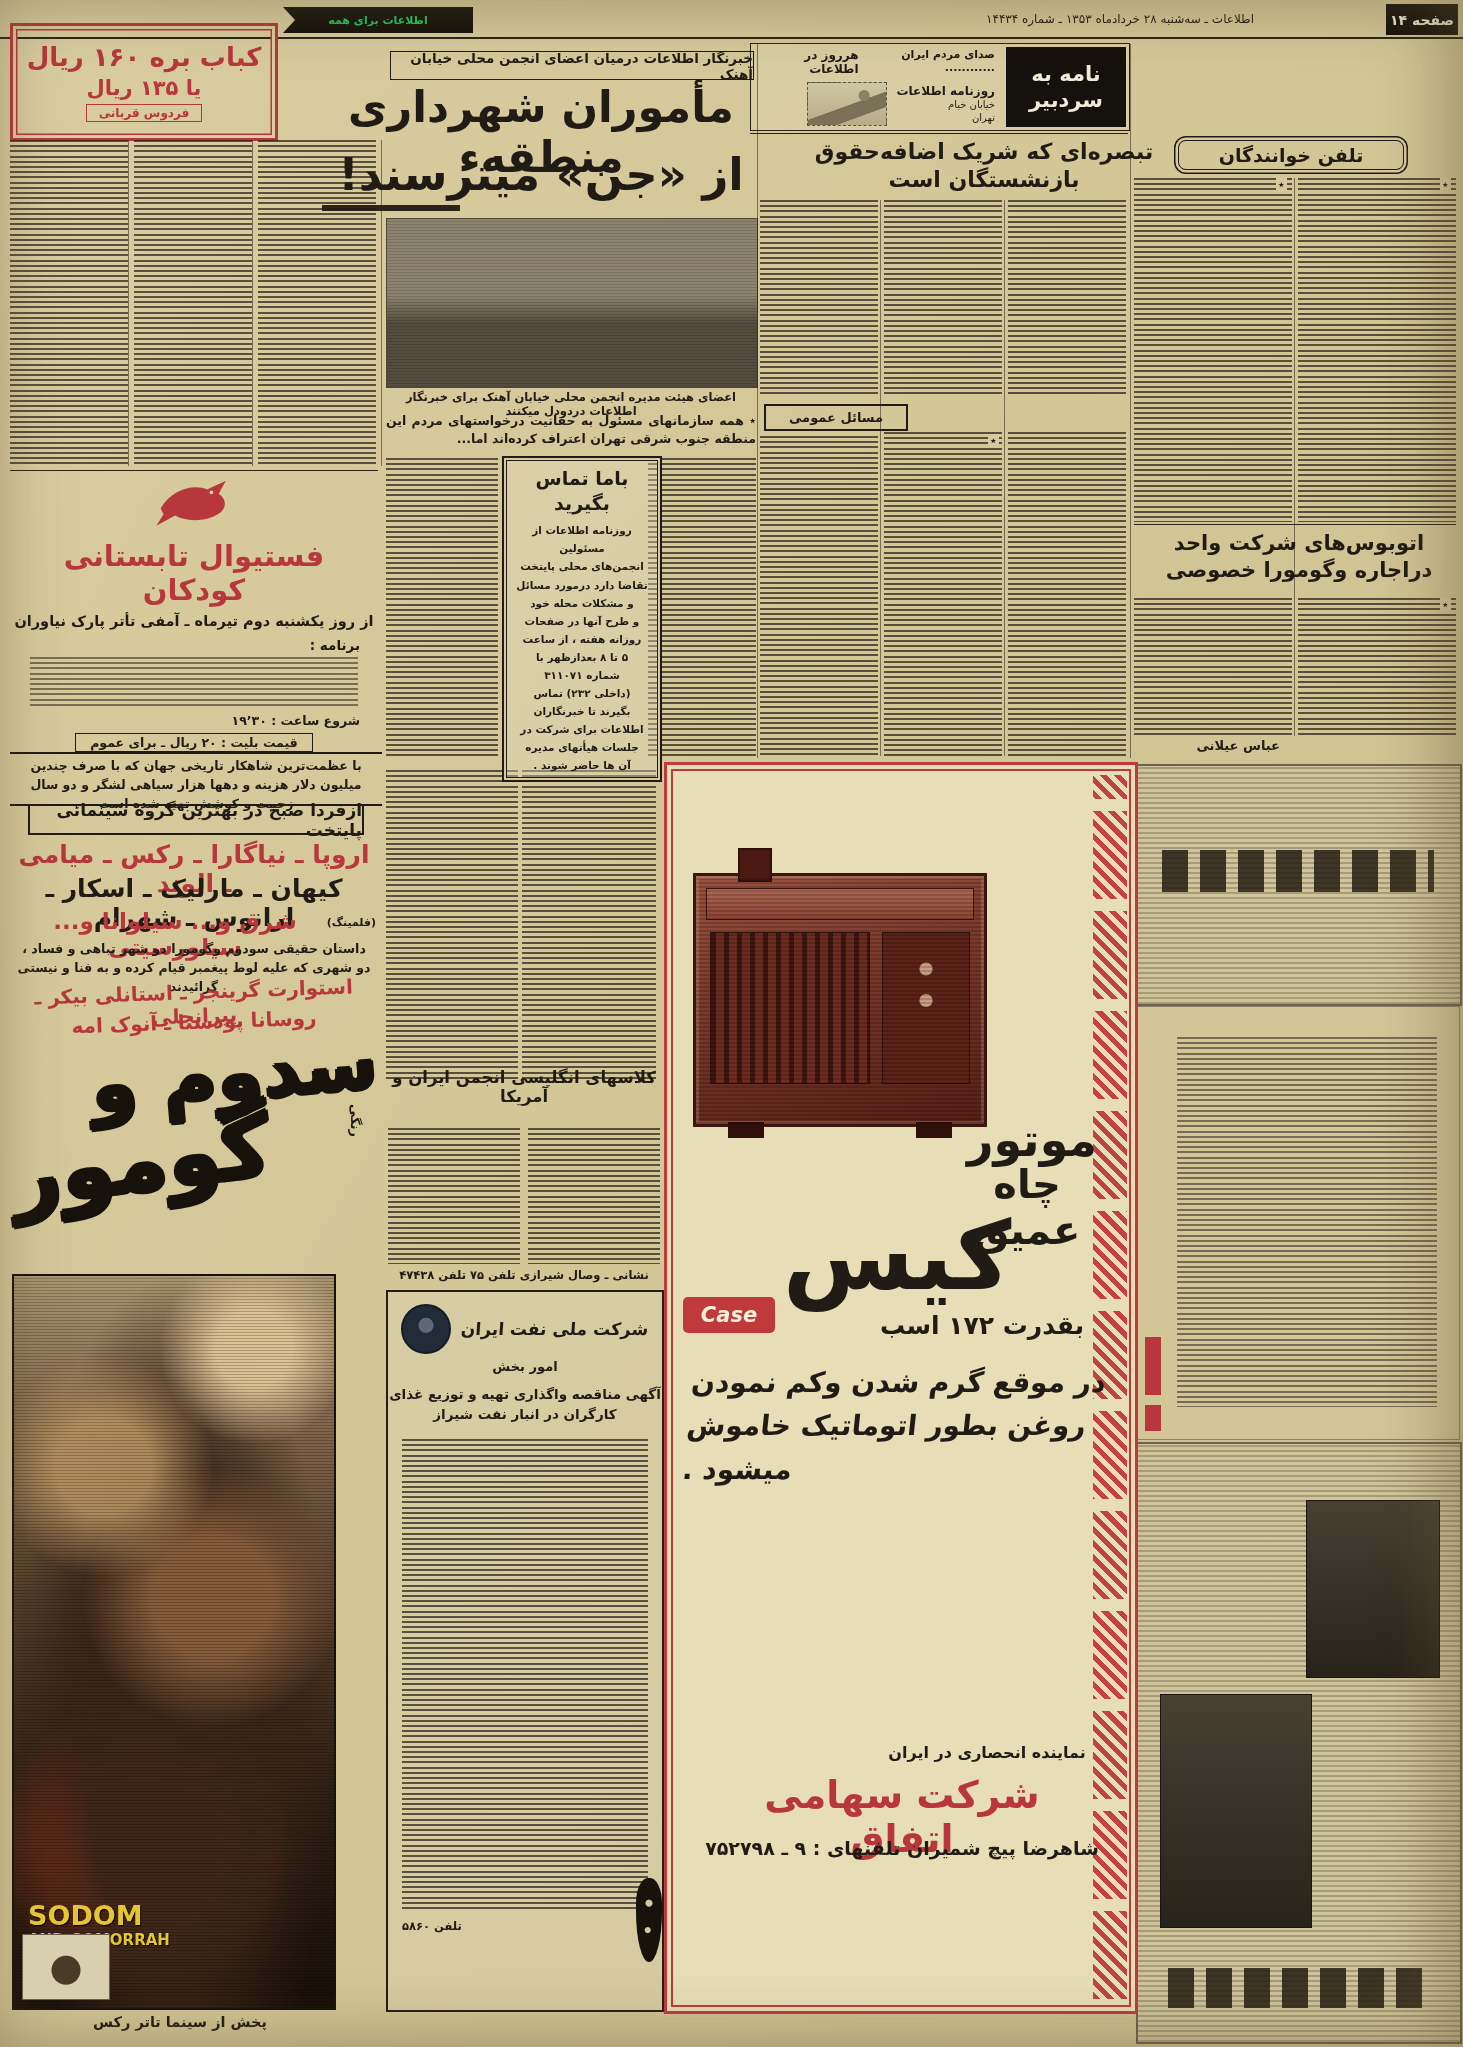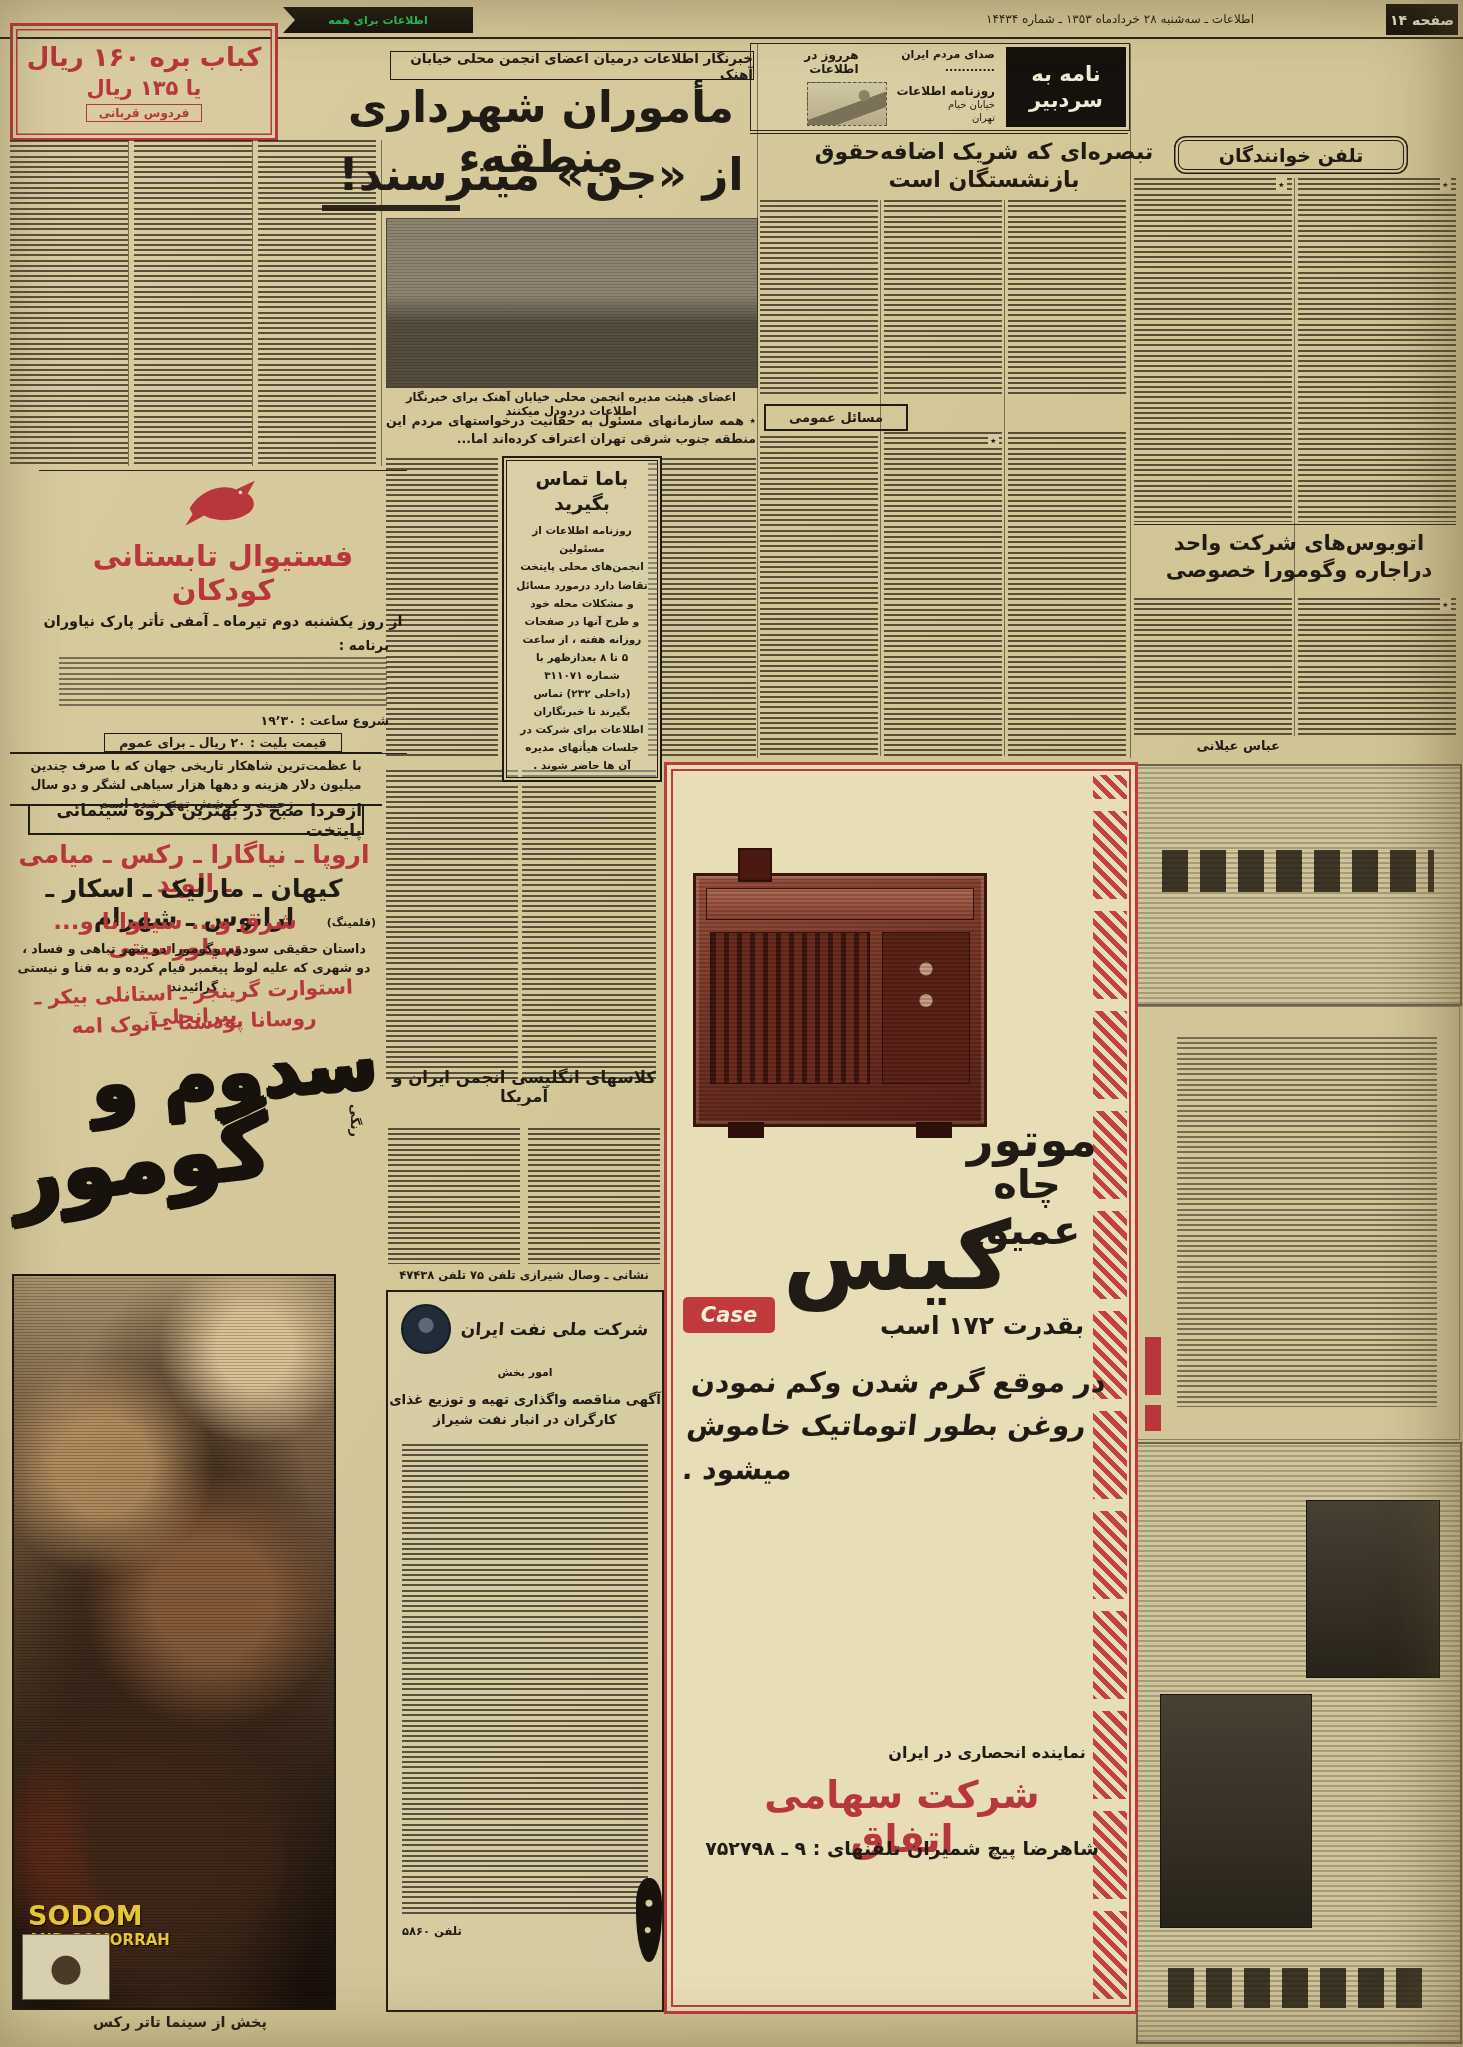--- a/index.html
+++ b/index.html
@@ -54,21 +54,21 @@
   .bigphoto::after{content:"";position:absolute;inset:0;
         background:repeating-linear-gradient(0deg,rgba(0,0,0,.14) 0 1px,transparent 1px 3px),
         linear-gradient(0deg, rgba(38,32,24,.55) 0 38%, transparent 55%);}
   .contact{border:2px solid #201b14;box-shadow:inset 0 0 0 2px #d5c99d,inset 0 0 0 3px #201b14;
         padding:8px 6px;text-align:center;background:rgba(226,217,184,.4);}
   .readers{border:1.5px solid #201b14;border-radius:8px;
         box-shadow:0 0 0 2.5px #d5c99d,0 0 0 4px #201b14;
         display:flex;align-items:center;justify-content:center;font-size:19px;font-weight:bold;}
   .pubbox{border:2px solid #201b14;display:flex;align-items:center;justify-content:center;
         font-size:13px;font-weight:bold;}
-  .fest{border-top:1.5px solid #2a241a;border-bottom:1.5px solid #2a241a;padding-top:4px;margin-left:29px;}
+  .fest{border-top:1.5px solid #2a241a;border-bottom:1.5px solid #2a241a;padding-top:4px;}
   .epic{border-top:2.5px solid #201b14;border-bottom:2.5px solid #201b14;
         font-size:12.5px;font-weight:bold;text-align:center;line-height:1.5;padding:3px 2px;}
   .introbox{border:2px solid #201b14;display:flex;align-items:center;justify-content:center;
         font-size:17px;font-weight:bold;}
   .filmtitle span{display:block;font-weight:bold;color:#17120c;
         text-shadow:2px 0 #17120c,-2px 0 #17120c,0 2px #17120c,0 -2px #17120c,1px 1px #17120c;}
   .poster{border:2px solid #17120c;overflow:hidden;
         background:
          radial-gradient(circle at 75% 10%, rgba(224,198,152,.95) 0 38px, rgba(224,198,152,0) 95px),
          radial-gradient(circle at 28% 26%, rgba(192,152,102,.85) 0 48px, transparent 110px),
@@ -300,21 +300,21 @@
   <div class="abs b c" style="left:388px;top:1068px;width:272px;height:24px;font-size:16.5px;">کلاسهای انگلیسی انجمن ایران و آمریکا</div>
   <div class="abs sim" style="left:528px;top:1128px;width:132px;height:136px;"></div>
   <div class="abs sim" style="left:388px;top:1128px;width:132px;height:136px;"></div>
   <div class="abs b c" style="left:388px;top:1268px;width:272px;height:16px;font-size:11.5px;">نشانی ـ وصال شیرازی تلفن ۷۵ تلفن ۴۷۴۳۸</div>
 
   <div class="abs oil" style="left:386px;top:1290px;width:274px;height:718px;">
     <div style="display:flex;align-items:center;justify-content:center;gap:10px;margin-top:12px;">
       <div class="b" style="font-size:17px;transform:skewX(-4deg);">شرکت ملی نفت ایران</div>
       <div class="emblem"></div>
     </div>
-    <div class="b c" style="font-size:11px;margin-top:12px;">امور بخش</div>
+    <div class="b c" style="font-size:13px;margin-top:5px;">امور بخش</div>
     <div class="b c pre" style="font-size:13.5px;line-height:1.5;margin-top:10px;">آگهی مناقصه واگذاری تهیه و توزیع غذای
 کارگران در انبار نفت شیراز</div>
     <div class="sim" style="margin:14px 14px 0;height:470px;"></div>
     <div class="b" style="font-size:11.5px;margin:10px 14px 0;text-align:left;">تلفن ۵۸۶۰</div>
   </div>
 
   <div class="abs ornament" style="left:636px;top:1878px;width:26px;height:84px;"></div>
 
 </div>
 

